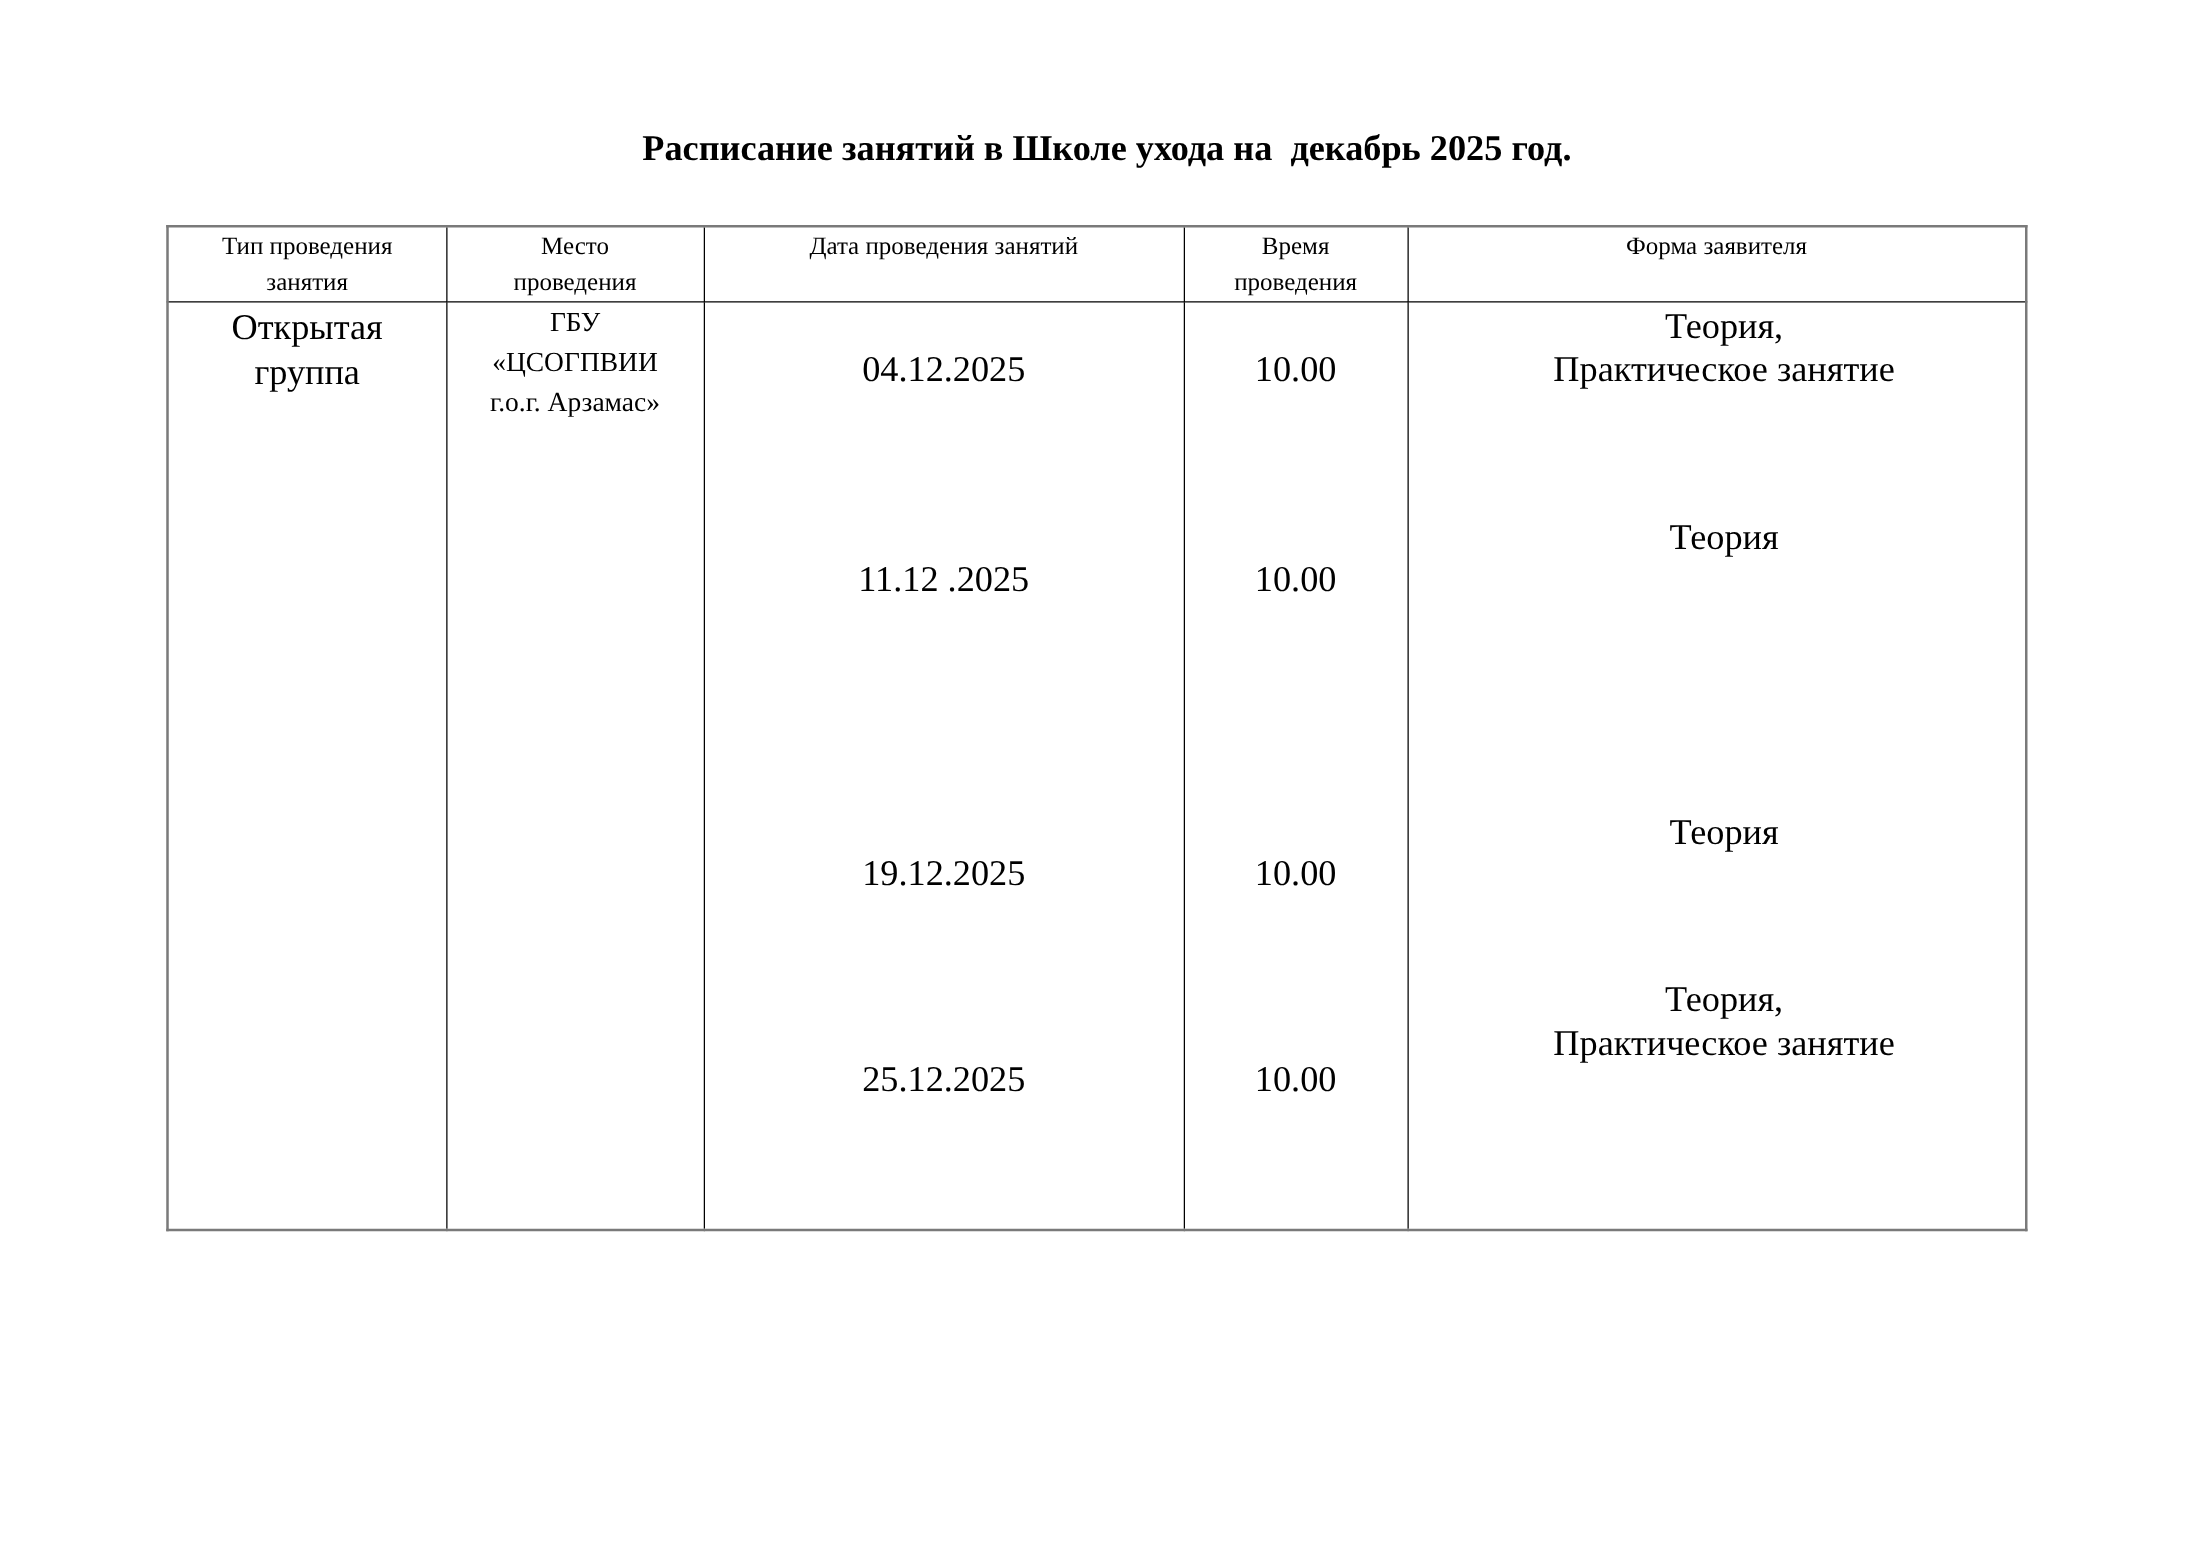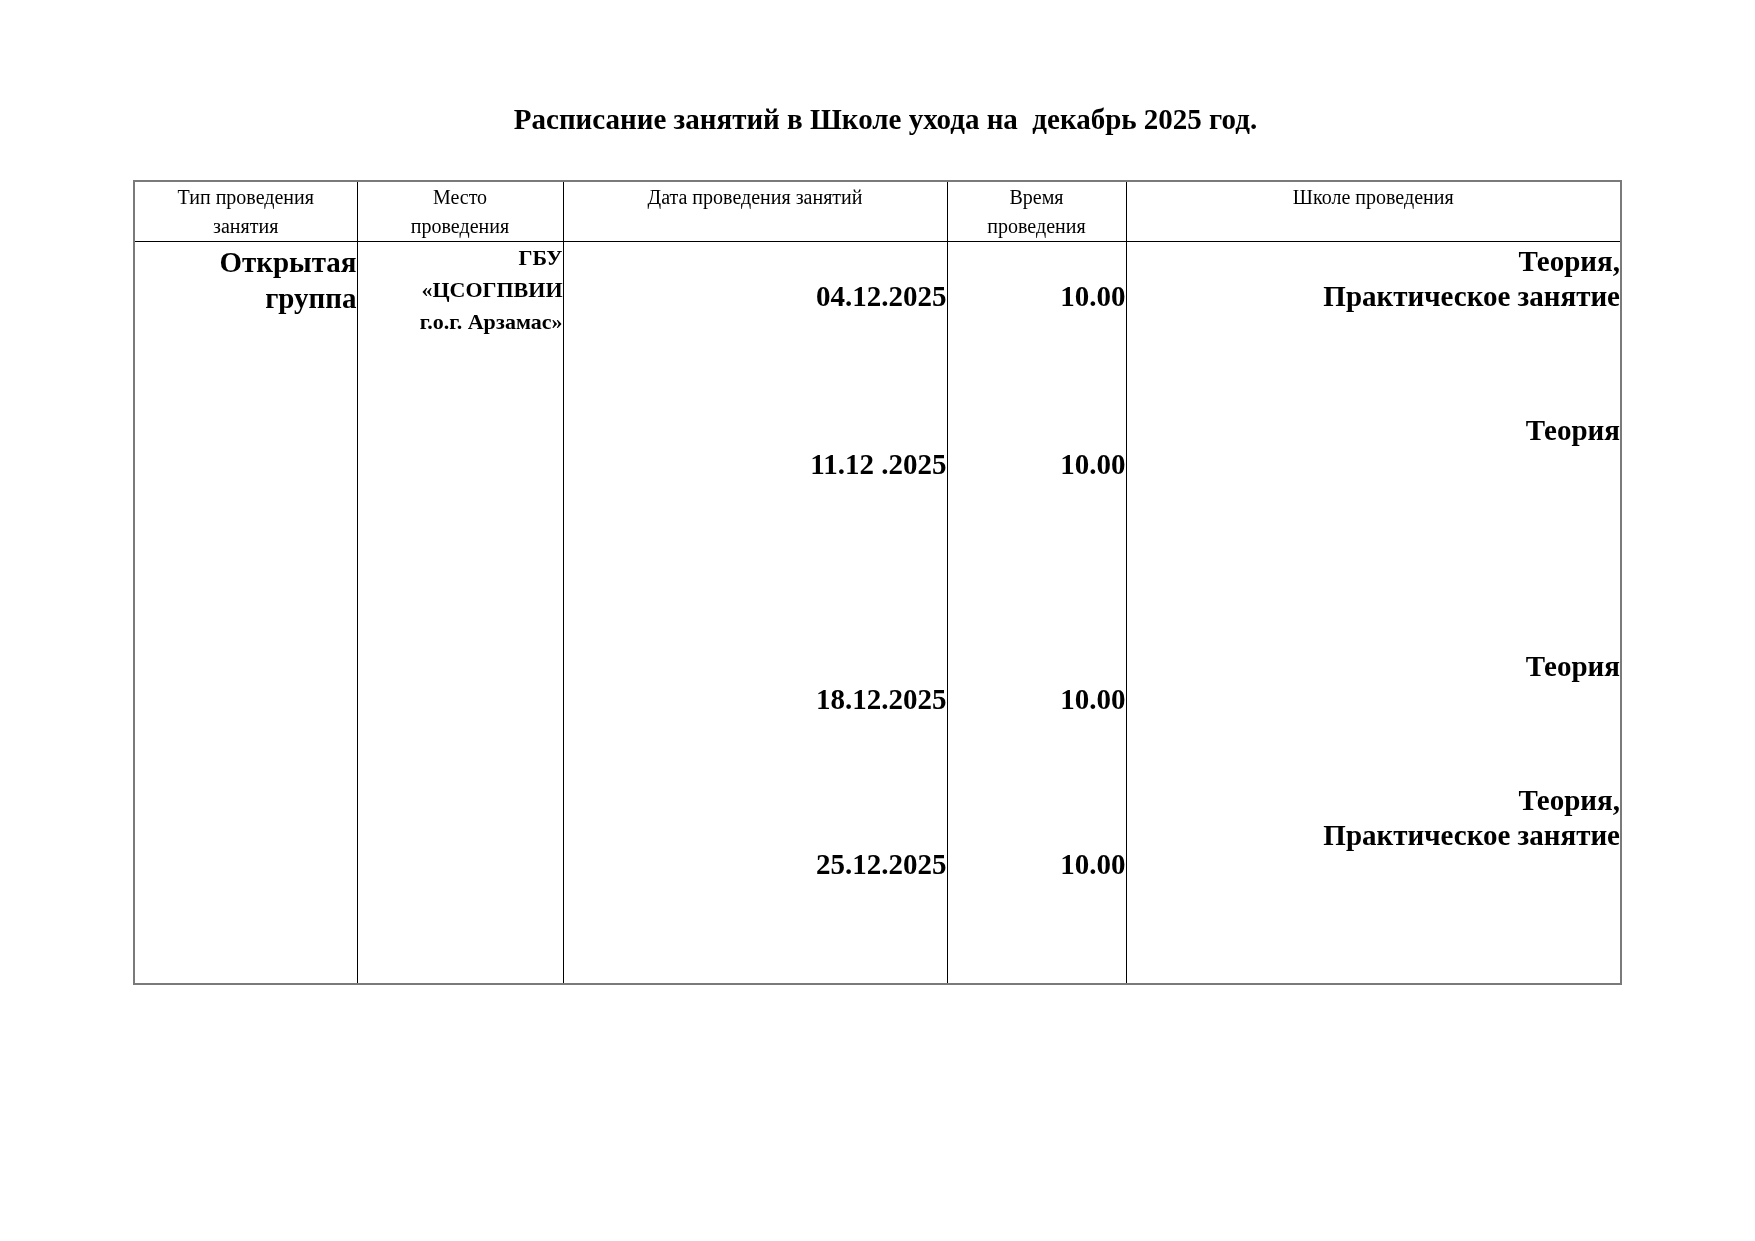--- a/index.html
+++ b/index.html
@@ -47,22 +47,21 @@
     font-size: 20px;
     line-height: 29px;
     padding-top: 1px;
     white-space: pre-line;
     margin-top: 28px;
   }
   .pre { white-space: pre-line; }
   .abs {
     position: absolute;
     left: 0; width: 100%;
-    text-align: right;
-    font-weight: bold;
+    text-align: center;
   }
   .fs29 { font-size: 29px; line-height: 36px; }
   .fs26 { font-size: 22px; line-height: 32px; }
   .lh35 { line-height: 35px; padding-left: 12px; }
   
   .t0   { top: 0px; }
   .t2   { top: 2px; }
   .t36  { top: 36px; }
   .t171 { top: 171px; }
   .t204 { top: 204px; }
@@ -91,37 +90,37 @@
 
     <tbody>
         <tr class="hdr">
       <th>Тип проведения
 занятия</th>
       <th>Место
 проведения</th>
       <th>Дата проведения занятий</th>
       <th>Время
 проведения</th>
-      <th>Школе проведения</th>
+      <th>Форма заявителя</th>
     </tr>
 
     <tr class="r1">
       <td>
         <div class="abs pre fs29 t2">Открытая
 группа</div>
       </td>
       <td>
         <div class="abs pre fs26 t0">ГБУ
 «ЦСОГПВИИ
 г.о.г. Арзамас»</div>
       </td>
       <td>
         <div class="abs fs29 t36">04.12.2025</div>
         <div class="abs fs29 t204">11.12 .2025</div>
-        <div class="abs fs29 t439">18.12.2025</div>
+        <div class="abs fs29 t439">19.12.2025</div>
         <div class="abs fs29 t604">25.12.2025</div>
       </td>
       <td>
         <div class="abs fs29 t36">10.00</div>
         <div class="abs fs29 t204">10.00</div>
         <div class="abs fs29 t439">10.00</div>
         <div class="abs fs29 t604">10.00</div>
       </td>
       <td>
         <div class="abs pre fs29 lh35 t2">Теория,

